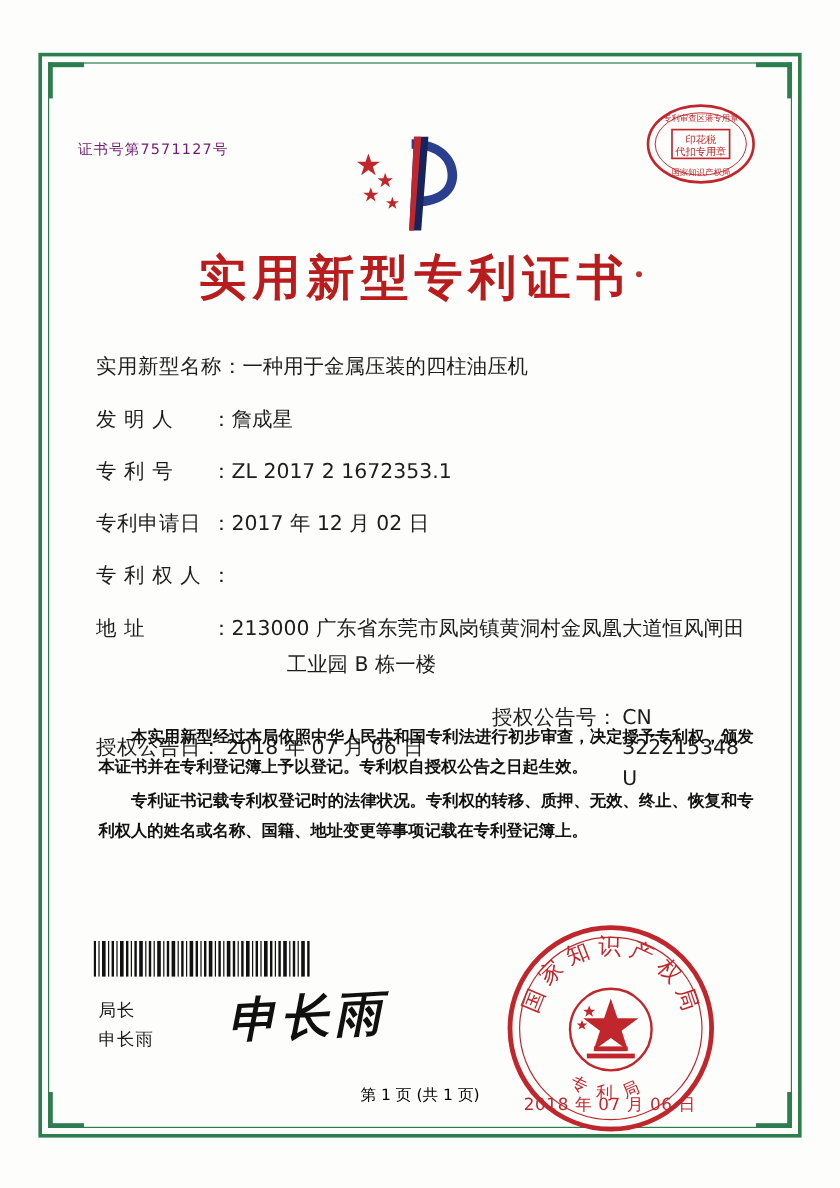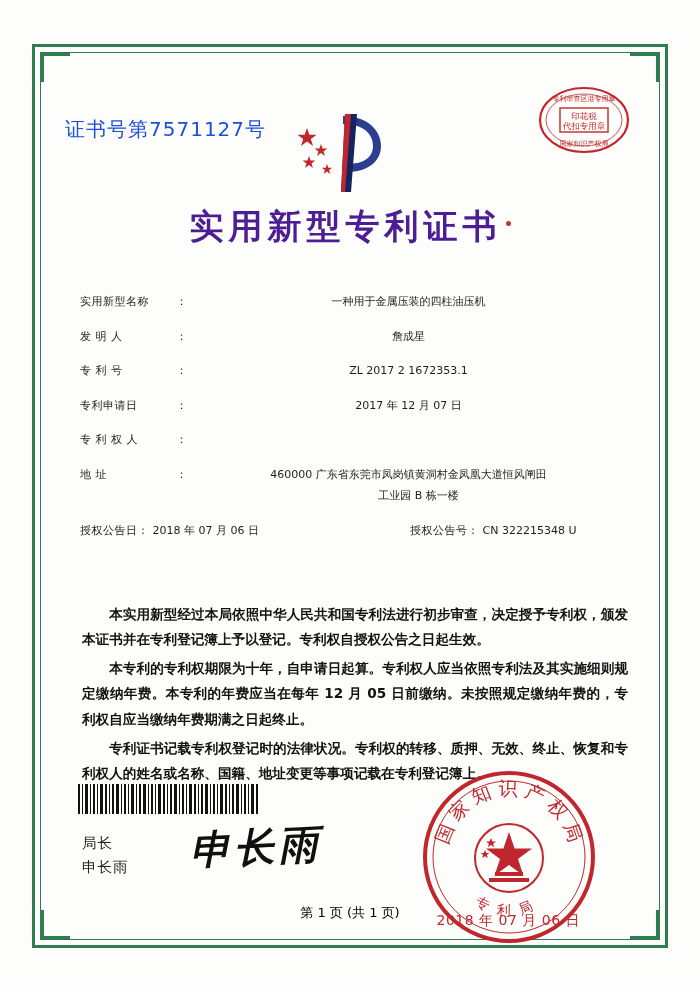--- a/index.html
+++ b/index.html
@@ -54,23 +54,23 @@
     left: 60px;
     top: 72px;
     right: 60px;
     bottom: 70px;
   }
 
   .cert-number {
     position: absolute;
     left: 5px;
     top: 44px;
-    font-size: 20px;
+    font-size: 12px;
     letter-spacing: 1px;
-    color: #1d4ed8;
+    color: #701a75;
   }
 
   
   .logo {
     position: absolute;
     left: 50%;
     top: 38px;
     transform: translateX(-50%);
     width: 130px;
     height: 85px;
@@ -87,41 +87,41 @@
   }
 
   .title {
     position: absolute;
     left: 0;
     right: 0;
     top: 132px;
     text-align: center;
     font-family: "DejaVu Serif", "Liberation Serif", serif;
     font-weight: bold;
-    font-size: 34px;
+    font-size: 40px;
     letter-spacing: 5px;
-    color: #4c1d95;
+    color: #b91c1c;
   }
   .title-dot {
     display: inline-block;
     width: 5px;
     height: 5px;
     background: #b33;
     border-radius: 50%;
     vertical-align: super;
     margin-left: 4px;
   }
 
   
   .fields {
     position: absolute;
     left: 20px;
     right: 10px;
     top: 222px;
-    font-size: 11px;
+    font-size: 17px;
     line-height: 1.5;
   }
   .field {
     display: flex;
     align-items: flex-start;
     margin-bottom: 18px;
   }
   .field .label {
     flex: 0 0 96px;
     white-space: nowrap;
@@ -129,25 +129,24 @@
   }
   .field .label.spread {
     display: flex;
     justify-content: space-between;
   }
   .field .colon {
     flex: 0 0 10px;
   }
   .field .value {
     flex: 1 1 auto;
-    text-align: center;
   }
   .field .value .line2 {
     display: block;
-    margin-left: 20px;
+    margin-left: 46px;
     margin-top: 5px;
   }
   .row-split {
     display: flex;
     margin-bottom: 10px;
   }
   .row-split .left { flex: 0 0 330px; display:flex;align-items:center; }
   .row-split .right { flex: 1 1 auto; display:flex; }
   .row-split .label { white-space: nowrap; letter-spacing: 0.5px; }
   .row-split .value { margin-left: 4px; }
@@ -291,33 +290,33 @@
 
       <div class="field">
         <div class="label spread">专 利 号</div>
         <div class="colon">：</div>
         <div class="value">ZL 2017 2 1672353.1</div>
       </div>
 
       <div class="field">
         <div class="label">专利申请日</div>
         <div class="colon">：</div>
-        <div class="value">2017 年 12 月 07 日</div>
+        <div class="value">2017 年 12 月 02 日</div>
       </div>
 
       <div class="field">
         <div class="label spread">专 利 权 人</div>
         <div class="colon">：</div>
       </div>
 
       <div class="field">
         <div class="label spread">地 址</div>
         <div class="colon">：</div>
         <div class="value">
-          <span>460000  广东省东莞市凤岗镇黄洞村金凤凰大道恒风闸田</span>
+          <span>213000  广东省东莞市凤岗镇黄洞村金凤凰大道恒风闸田</span>
           <span class="line2">工业园 B 栋一楼</span>
         </div>
       </div>
 
       <div class="row-split">
         <div class="left">
           <span class="label">授权公告日</span>
           <span class="colon">：</span>
           <span class="value">2018 年 07 月 06 日</span>
         </div>
@@ -325,21 +324,20 @@
           <span class="label">授权公告号</span>
           <span class="colon">：</span>
           <span class="value">CN 322215348 U</span>
         </div>
       </div>
 
     </div>
 
     <div class="paragraphs">
       <p>本实用新型经过本局依照中华人民共和国专利法进行初步审查，决定授予专利权，颁发本证书并在专利登记簿上予以登记。专利权自授权公告之日起生效。</p>
-      <p>本专利的专利权期限为十年，自申请日起算。专利权人应当依照专利法及其实施细则规定缴纳年费。本专利的年费应当在每年 12 月 05 日前缴纳。未按照规定缴纳年费的，专利权自应当缴纳年费期满之日起终止。</p>
       <p>专利证书记载专利权登记时的法律状况。专利权的转移、质押、无效、终止、恢复和专利权人的姓名或名称、国籍、地址变更等事项记载在专利登记簿上。</p>
     </div>
 
     <div class="barcode">
       <svg viewBox="0 0 182 30" width="182" height="30" preserveAspectRatio="none">
         <g fill="#111">
           <rect x="0" y="0" width="2" height="30"></rect>
             <rect x="4" y="0" width="1" height="30"></rect>
           <rect x="7" y="0" width="3" height="30"></rect>
             <rect x="12" y="0" width="1" height="30"></rect>

